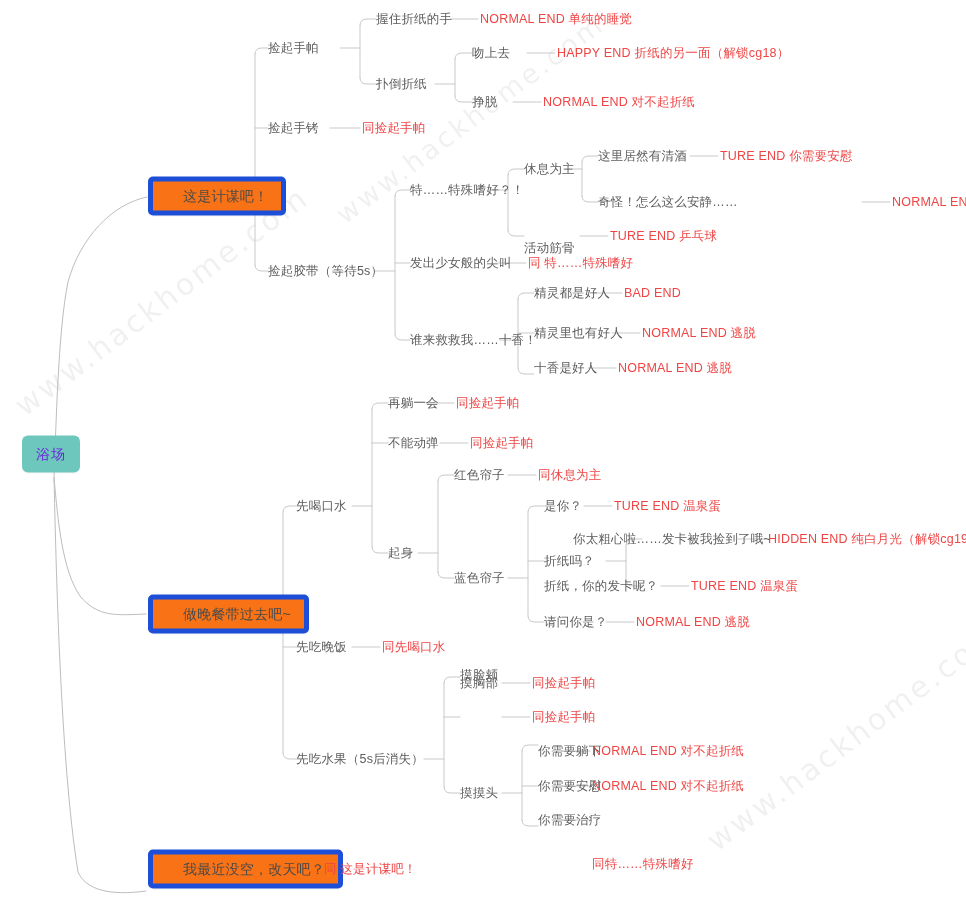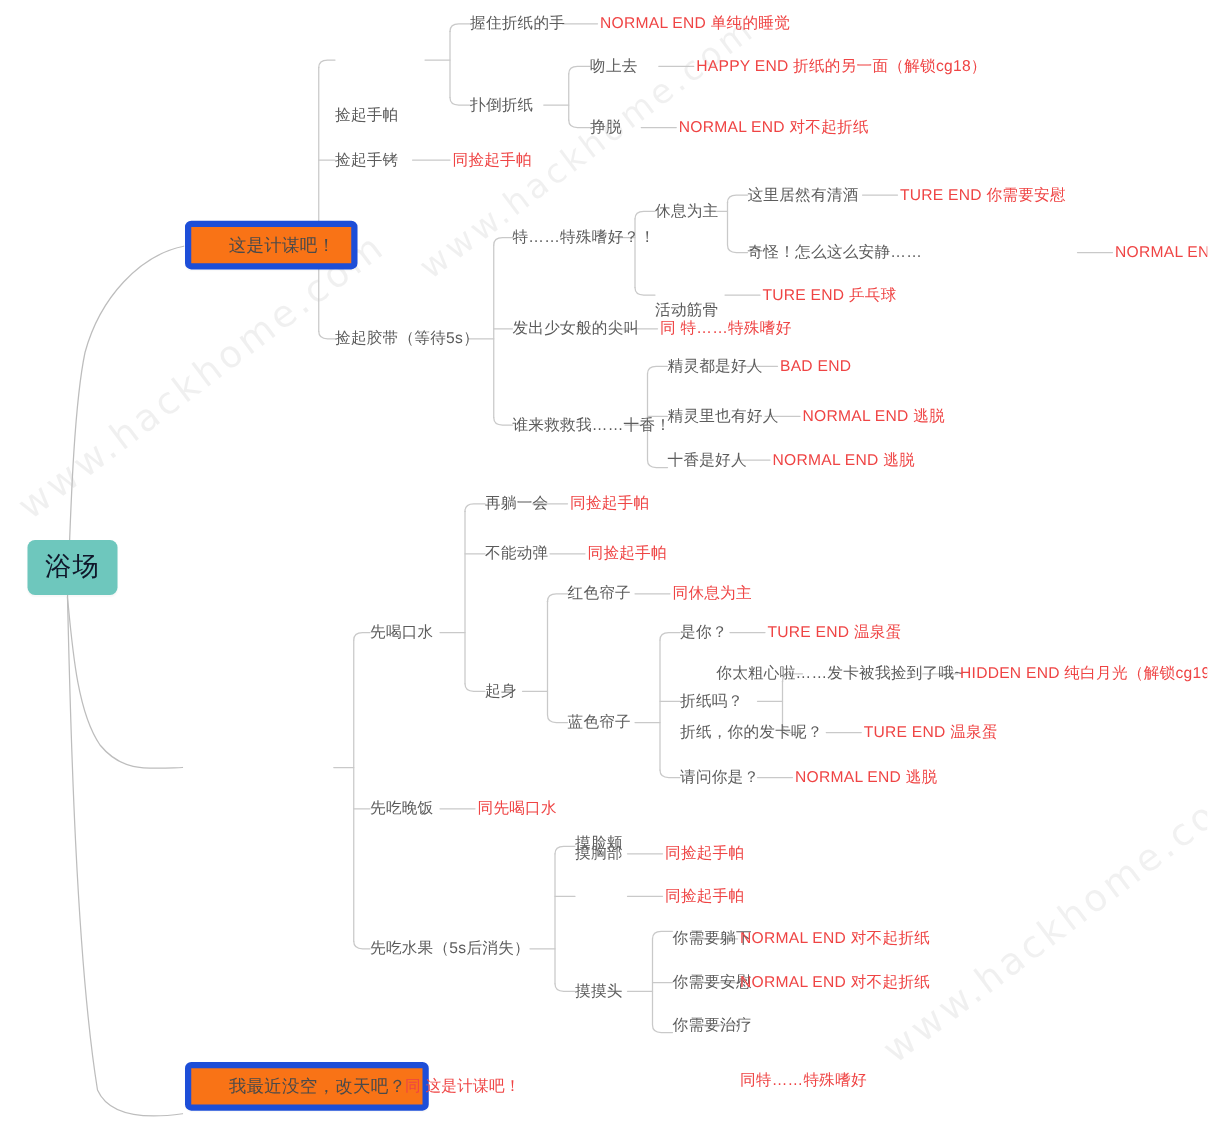--- a/index.html
+++ b/index.html
@@ -47,22 +47,22 @@
     border-radius: 5px;
     padding: 7px 13px 8px 30px;
     font-size: 14px;
     color: #4a4a4a;
     box-shadow: 0 1px 1px rgba(0,0,0,0.03);
   }
   .node.root {
     background: #6ec7bd;
     border: none;
     border-radius: 6px;
-    color: #0f172a;
-    font-size: 21px;
+    color: #6d28d9;
+    font-size: 14px;
     padding: 11px 14px 12px 14px;
     letter-spacing: 1px;
   }
   .watermark {
     position: absolute;
     color: #000;
     opacity: 0.055;
     font-size: 30px;
     letter-spacing: 3px;
     white-space: nowrap;
@@ -204,21 +204,21 @@
       <path d="M 562 820 L 590 820"></path>
 
       <path d="M 294 869 L 322 869"></path>
     </g>
   </svg>
 
   <div class="node box root" style="left:22px; top:454px;">浴场</div>
 
   <div class="node box" style="left:148px; top:196px;">这是计谋吧！</div>
 
-  <div class="node plain" style="left:268px; top:48px;margin-top:44px;">捡起手帕</div>
+  <div class="node plain" style="left:268px; top:48px;">捡起手帕</div>
   <div class="node plain" style="left:376px; top:19px;">握住折纸的手</div>
   <div class="node endtext" style="left:480px; top:19px;">NORMAL END 单纯的睡觉</div>
 
   <div class="node plain" style="left:376px; top:84px;">扑倒折纸</div>
   <div class="node plain" style="left:472px; top:53px;">吻上去</div>
   <div class="node endtext" style="left:557px; top:53px;">HAPPY END 折纸的另一面（解锁cg18）</div>
   <div class="node plain" style="left:472px; top:102px;">挣脱</div>
   <div class="node endtext" style="left:543px; top:102px;">NORMAL END 对不起折纸</div>
 
   <div class="node plain" style="left:268px; top:128px;">捡起手铐</div>
@@ -239,20 +239,21 @@
   <div class="node endtext" style="left:528px; top:263px;text-align:center;">同 特……特殊嗜好</div>
 
   <div class="node plain" style="left:410px; top:340px;">谁来救救我……十香！</div>
   <div class="node plain" style="left:534px; top:293px;">精灵都是好人</div>
   <div class="node endtext" style="left:624px; top:293px;">BAD END</div>
   <div class="node plain" style="left:534px; top:333px;">精灵里也有好人</div>
   <div class="node endtext" style="left:642px; top:333px;">NORMAL END 逃脱</div>
   <div class="node plain" style="left:534px; top:368px;">十香是好人</div>
   <div class="node endtext" style="left:618px; top:368px;">NORMAL END 逃脱</div>
 
+  <div class="node box" style="left:148px; top:614px;">做晚餐带过去吧~</div>
 
   <div class="node plain" style="left:296px; top:506px;">先喝口水</div>
   <div class="node plain" style="left:388px; top:403px;">再躺一会</div>
   <div class="node endtext" style="left:456px; top:403px;">同捡起手帕</div>
   <div class="node plain" style="left:388px; top:443px;">不能动弹</div>
   <div class="node endtext" style="left:470px; top:443px;">同捡起手帕</div>
 
   <div class="node plain" style="left:388px; top:553px;">起身</div>
   <div class="node plain" style="left:454px; top:475px;">红色帘子</div>
   <div class="node endtext" style="left:538px; top:475px;">同休息为主</div>

